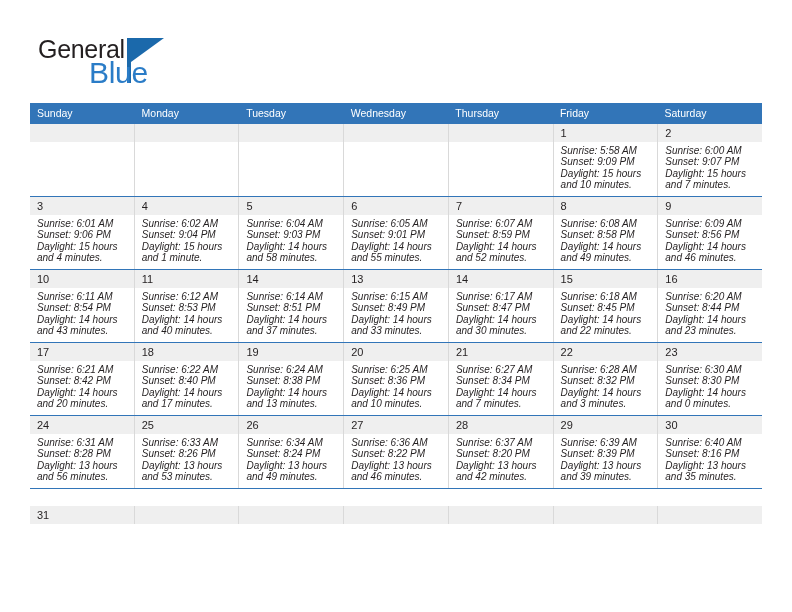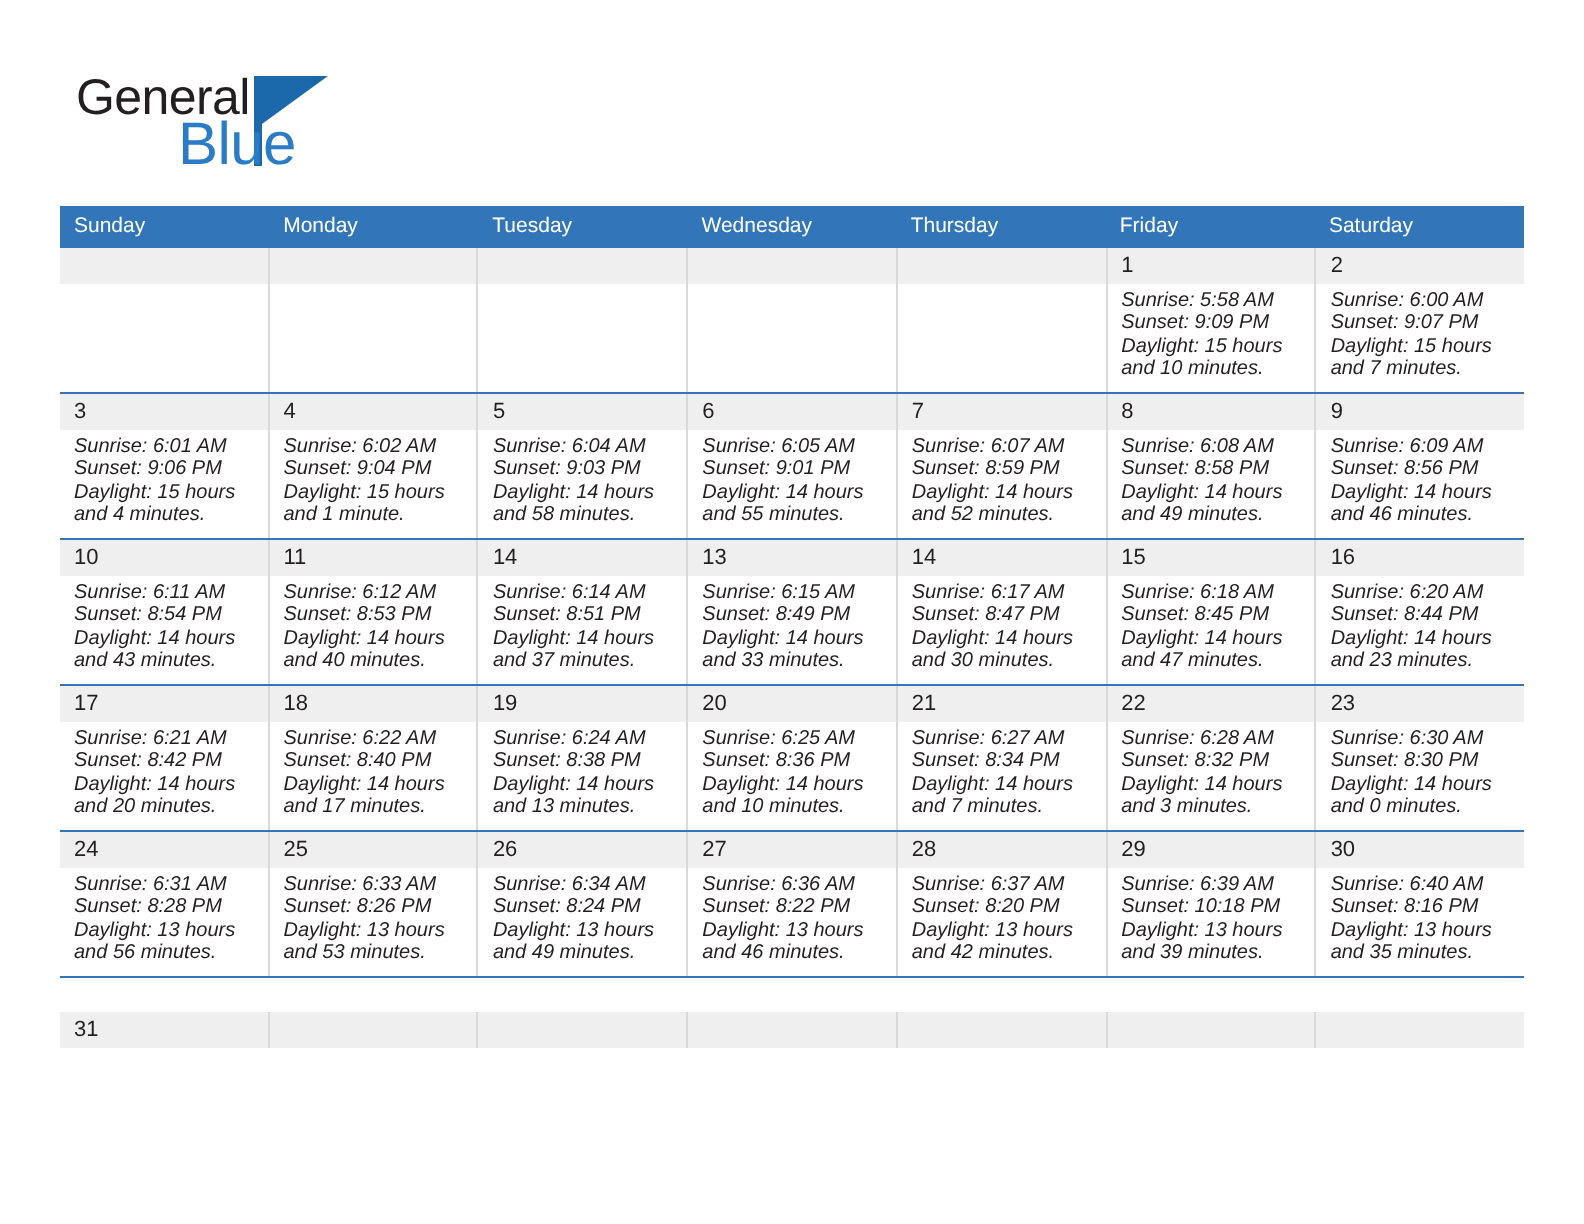--- a/index.html
+++ b/index.html
@@ -307,21 +307,21 @@
               <div>Daylight: 14 hours</div>
               <div>and 30 minutes.</div>
             </div>
           </div>
           <div class="day">
             <div class="daynum">15</div>
             <div class="info">
               <div>Sunrise: 6:18 AM</div>
               <div>Sunset: 8:45 PM</div>
               <div>Daylight: 14 hours</div>
-              <div>and 47 minutes.</div>
+              <div>and 22 minutes.</div>
             </div>
           </div>
           <div class="day">
             <div class="daynum">16</div>
             <div class="info">
               <div>Sunrise: 6:20 AM</div>
               <div>Sunset: 8:44 PM</div>
               <div>Daylight: 14 hours</div>
               <div>and 23 minutes.</div>
             </div>
@@ -435,21 +435,21 @@
               <div>Sunrise: 6:37 AM</div>
               <div>Sunset: 8:20 PM</div>
               <div>Daylight: 13 hours</div>
               <div>and 42 minutes.</div>
             </div>
           </div>
           <div class="day">
             <div class="daynum">29</div>
             <div class="info">
               <div>Sunrise: 6:39 AM</div>
-              <div>Sunset: 10:18 PM</div>
+              <div>Sunset: 8:39 PM</div>
               <div>Daylight: 13 hours</div>
               <div>and 39 minutes.</div>
             </div>
           </div>
           <div class="day">
             <div class="daynum">30</div>
             <div class="info">
               <div>Sunrise: 6:40 AM</div>
               <div>Sunset: 8:16 PM</div>
               <div>Daylight: 13 hours</div>

